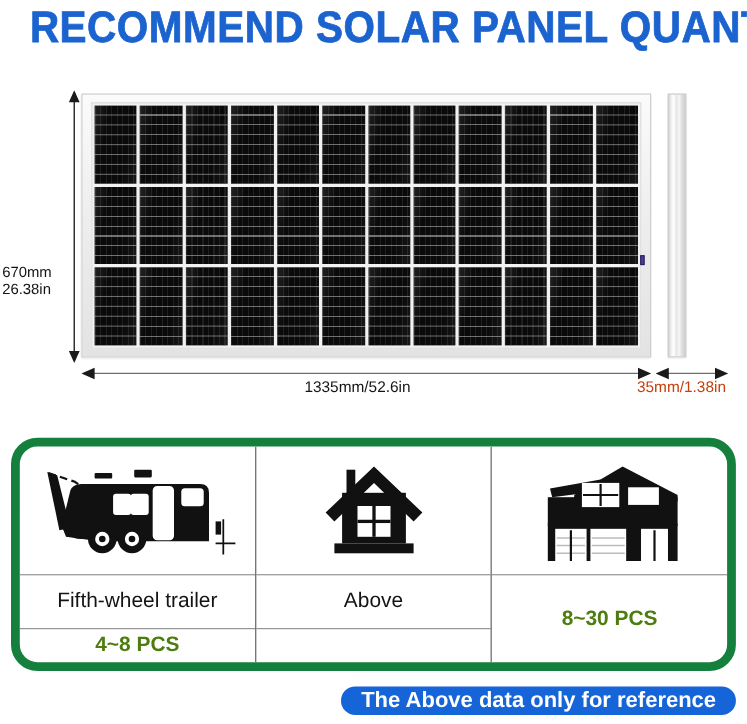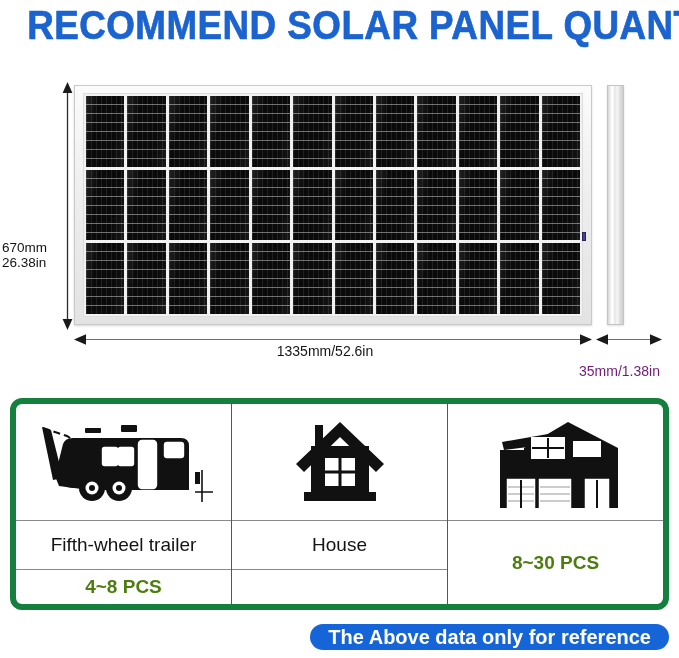--- a/index.html
+++ b/index.html
@@ -92,23 +92,22 @@
     width: 66px;
     height: 13px;
   }
   #thickness-label {
     position: absolute;
     left: 560px;
     top: 283px;
     width: 119px;
     text-align: center;
     font-size: 14px;
-    color: #701a75;
-    white-space: nowrap;
-    margin-top: 20px;
+    color: #c2410c;
+    white-space: nowrap;
   }
 
   
   #solar-panel {
     position: absolute;
     left: 74px;
     top: 25px;
     width: 518px;
     height: 240px;
     background: linear-gradient(180deg, #fbfbfb 0%, #ededed 50%, #e3e3e3 100%);
@@ -188,22 +187,22 @@
     box-shadow: 0 1px 2px rgba(0,0,0,0.13);
   }
 
   
   #table-box {
     position: absolute;
     left: 10px;
     top: 398px;
     width: 659px;
     height: 212px;
-    border: 6px solid #15803d;
-    border-radius: 12px;
+    border: 8px solid #15803d;
+    border-radius: 24px;
     box-sizing: border-box;
     background: #ffffff;
     overflow: hidden;
     display: flex;
   }
   .col {
     flex: 1;
     display: flex;
     flex-direction: column;
     position: relative;
@@ -399,21 +398,21 @@
 
         <g fill="#ffffff">
           <rect x="33" y="44" width="30" height="28"></rect>
         </g>
         <g fill="#111111">
           <rect x="46.5" y="44" width="3" height="28"></rect>
           <rect x="33" y="56.5" width="30" height="3"></rect>
         </g>
       </svg>
     </div>
-    <div class="name-cell">House</div>
+    <div class="name-cell">Above</div>
   </div>
 
   <div class="col">
     <div class="icon-cell">
       <svg width="132" height="96" viewBox="0 0 132 96">
         <g fill="#111111">
 
           <path d="M78 8 L128 34 L128 40 L34 40 L34 34 Z"></path>
 
           <path d="M12 28 L58 20 L62 30 L14 36 Z"></path>

